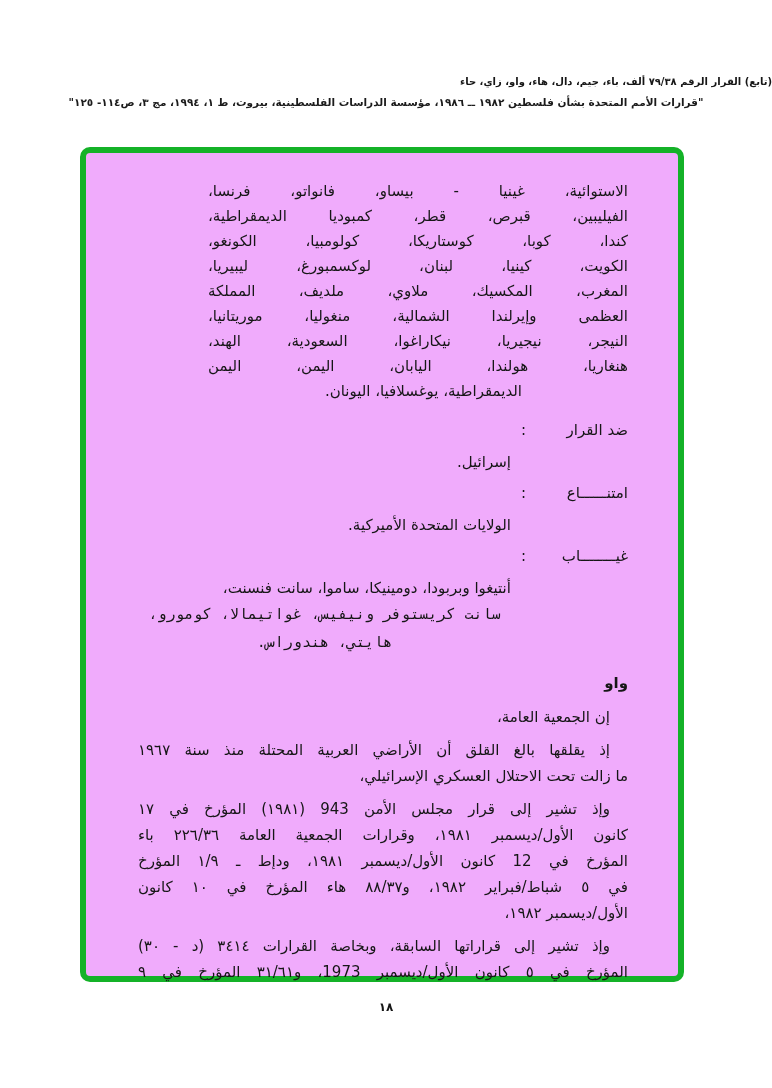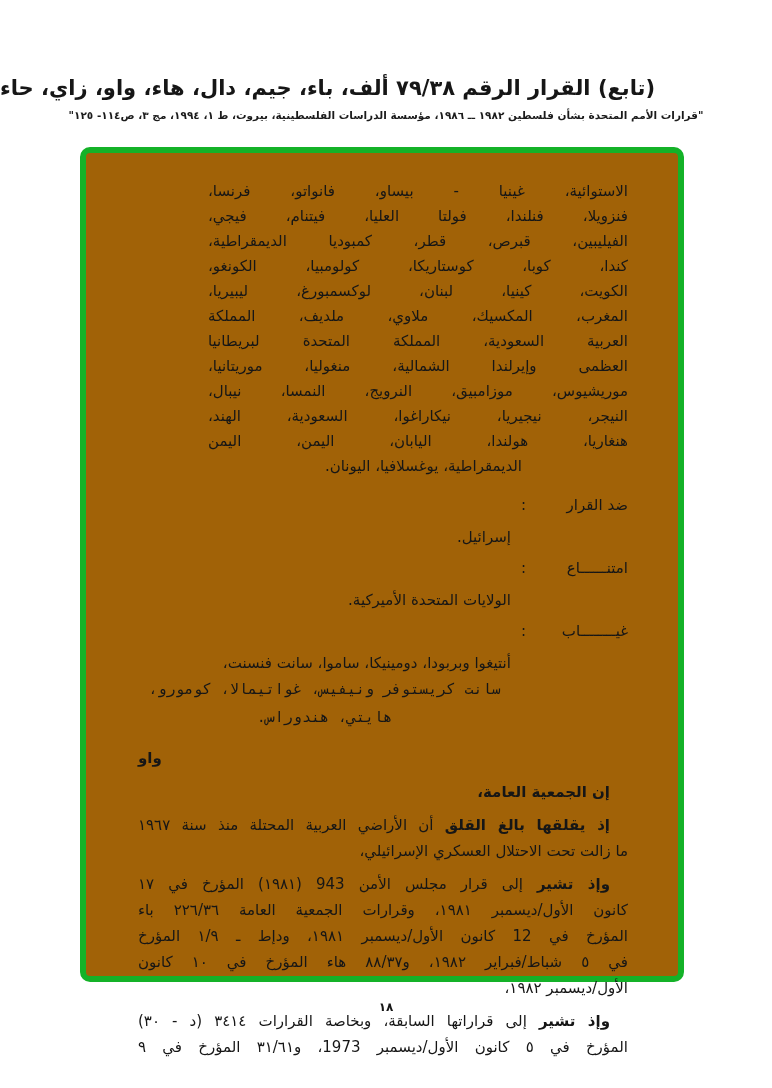--- a/index.html
+++ b/index.html
@@ -7,41 +7,41 @@
   body {
     background:#ffffff;
     color:#161616;
     font-family:"DejaVu Sans", sans-serif;
     direction:rtl;
     position:relative;
   }
   
   .doc-header { padding-top:76px; }
   .doc-title {
-    text-align:left;
+    text-align:right;
     font-weight:bold;
-    font-size:21px;
+    font-size:10px;
     letter-spacing:0.2px;
   }
   .doc-source {
     text-align:center;
     font-weight:bold;
     font-size:10.5px;
     margin-top:9px;
     color:#1b1b1b;
   }
   
   .green-box {
     position:absolute;
     left:80px; top:147px;
     width:604px; height:835px;
     border:6px solid #14b228;
     border-radius:10px;
     padding:26px 50px 0 52px;
-    background:#a16207;
+    background:#f0abfc;
   }
   
   .country-list {
     width:420px;
     font-size:15px;
     line-height:25px;
   }
   .cline { text-align:justify; text-align-last:justify; }
   .country-list .cline:last-of-type {
     text-align:right; text-align-last:auto; padding-left:0; padding-right:106px;
@@ -49,31 +49,31 @@
   
   .votes { margin-top:12px; font-size:15px; line-height:28px; }
   .vote-entry { display:flex; margin-top:3px; }
   .vote-label { width:96px; white-space:nowrap; }
   .vote-colon { padding:0 6px 0 10px; }
   .vote-lines { flex:1;margin-top:32px; }
   .vline { text-align:right; }
   .vline + .vline { text-align:center;font-family:Liberation Mono, monospace; }
   
   .section-heading {
-    text-align:left;
+    text-align:right;
     font-size:15px;
     font-weight:bold;
     margin-top:16px;
   }
   .paras { margin-top:12px; font-size:15px; line-height:26px; }
   .pline { text-align:justify; text-align-last:justify; }
   .pline.last { text-align:right; text-align-last:auto; }
   .pline.ind { text-indent:18px; }
   .pline.pstart { margin-top:7px; }
-  .pline b { font-weight:bold; }
+  .pline b { font-weight:normal; }
   
   .page-number {
     position:absolute;
     top:1000px; left:0; right:0;
     text-align:center;
     font-size:12px;
     font-weight:bold;
     letter-spacing:3px;
   }
 </style>
@@ -84,36 +84,33 @@
   <div class="doc-title">(تابع) القرار الرقم ٧٩/٣٨ ألف، باء، جيم، دال، هاء، واو، زاي، حاء</div>
   <div class="doc-source">"قرارات الأمم المتحدة بشأن فلسطين ١٩٨٢ ــ ١٩٨٦، مؤسسة الدراسات الفلسطينية، بيروت، ط ١، ١٩٩٤، مج ٣، ص١١٤- ١٢٥"</div>
 </header>
 
 <section class="green-box">
 
   <div class="country-list">
 
       <div class="cline">الاستوائية، غينيا - بيساو، فانواتو، فرنسا،</div>
 
-      <div class="cline">فنزويلا، فنلندا، فولتا العليا، فيتنام، فيجي،</div>
 
       <div class="cline">الفيليبين، قبرص، قطر، كمبوديا الديمقراطية،</div>
 
       <div class="cline">كندا، كوبا، كوستاريكا، كولومبيا، الكونغو،</div>
 
       <div class="cline">الكويت، كينيا، لبنان، لوكسمبورغ، ليبيريا،</div>
 
 
       <div class="cline">المغرب، المكسيك، ملاوي، ملديف، المملكة</div>
 
-      <div class="cline">العربية السعودية، المملكة المتحدة لبريطانيا</div>
 
       <div class="cline">العظمى وإيرلندا الشمالية، منغوليا، موريتانيا،</div>
 
-      <div class="cline">موريشيوس، موزامبيق، النرويج، النمسا، نيبال،</div>
 
       <div class="cline">النيجر، نيجيريا، نيكاراغوا، السعودية، الهند،</div>
 
       <div class="cline">هنغاريا، هولندا، اليابان، اليمن، اليمن</div>
 
       <div class="cline">الديمقراطية، يوغسلافيا، اليونان.</div>
     </div>
 
   <div class="votes">
 

